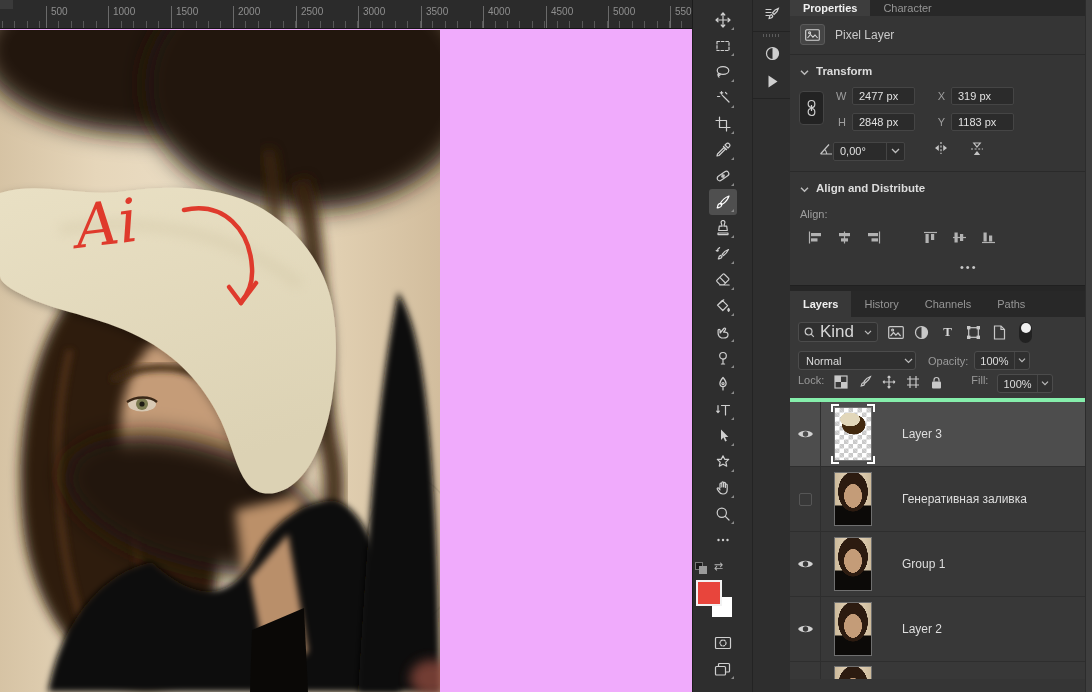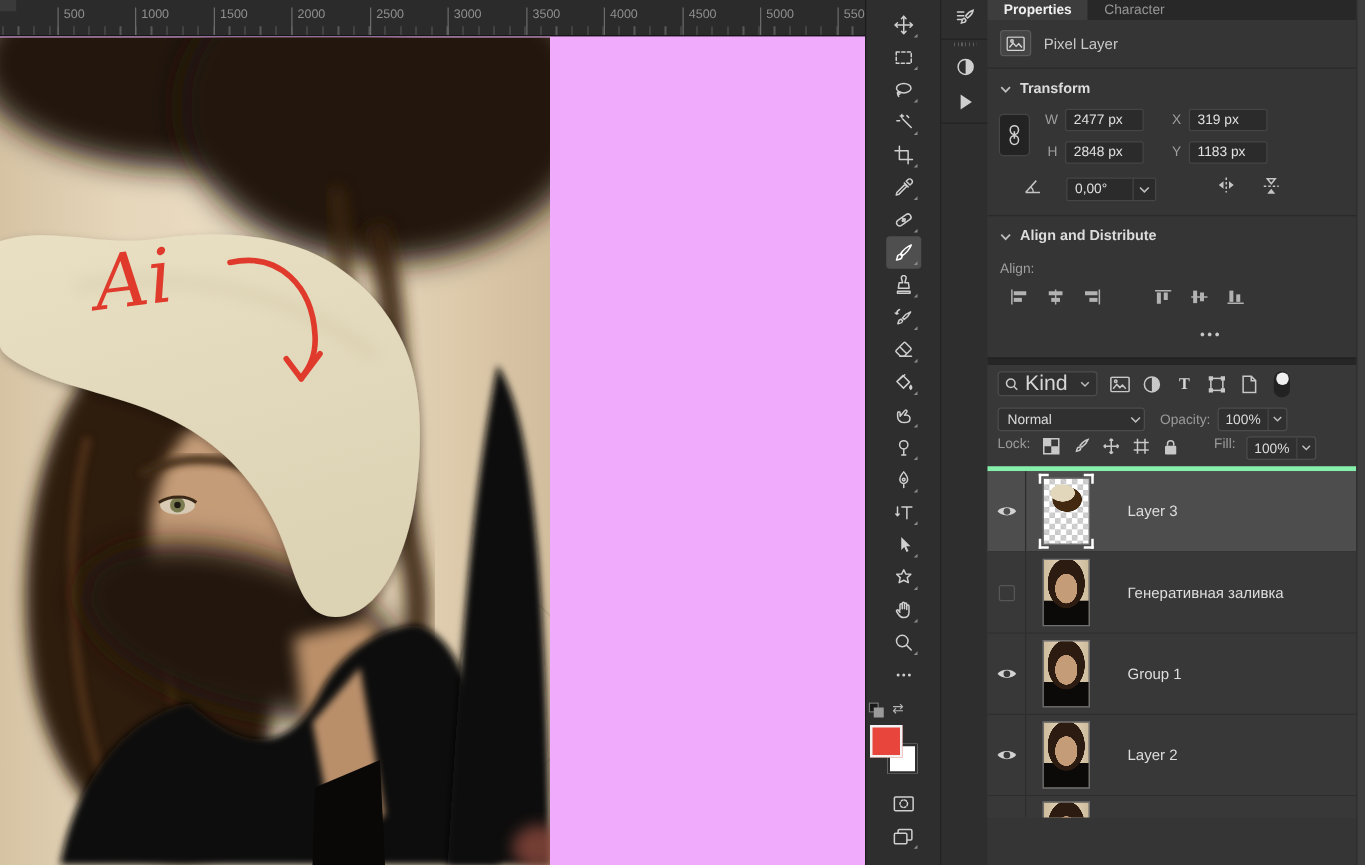--- a/index.html
+++ b/index.html
@@ -62,21 +62,21 @@
   .chev { width:9px; height:9px; flex:0 0 auto; }
   .chev svg { stroke:#bdbdbd; fill:none; stroke-width:1.4; }
 
   .transform-grid { position:relative; padding:4px 0 0 10px; }
   .link-btn { position:absolute; left:9px; top:8px; width:25px; height:34px; background:#232323; border:1px solid #454545; border-radius:4px; display:flex; align-items:center; justify-content:center; }
   .link-btn svg { stroke:#cfcfcf; fill:none; stroke-width:1.2; }
   .t-row { display:flex; align-items:center; margin:0 0 8px 36px; gap:6px; }
   .t-label { font-size:11px; color:#9f9f9f; width:10px; text-align:right; }
   .t-field { width:63px; height:18px; background:#2b2b2b; border:1px solid #454545; border-radius:2px; font-size:11px; color:#e0e0e0; line-height:16px; padding:0 6px; }
   .t-gap { width:8px; }
-  .angle-row { display:flex; align-items:center; margin:10px 0 0 18px; gap:20px; }
+  .angle-row { display:flex; align-items:center; margin:10px 0 0 18px; gap:0; }
   .angle-ico svg, .flip-ico svg { stroke:#c4c4c4; fill:none; stroke-width:1.2; }
   .flip-ico .f { fill:#c4c4c4; stroke:none; }
   .angle-field { display:flex; width:72px; height:19px; background:#2b2b2b; border:1px solid #454545; border-radius:2px; }
   .angle-val { flex:1; font-size:11px; color:#e0e0e0; line-height:17px; padding:0 6px; }
   .angle-chev { width:18px; border-left:1px solid #454545; display:flex; align-items:center; justify-content:center; }
   .flips { display:flex; gap:20px; margin-left:28px; }
 
   .sep-line { height:1px; background:#2a2a2a; margin-top:10px; }
   .align-label { font-size:11px; color:#9f9f9f; padding:8px 10px 10px; }
   .align-icons { display:flex; gap:14px; padding:0 18px; }
@@ -519,20 +519,26 @@
               <path d="M1 11.5h13"></path>
               <rect class="b" x="2.5" y="1.5" width="3.2" height="9"></rect>
               <rect class="b" x="8" y="4.5" width="3.2" height="6"></rect>
             </svg></span>
       </div>
       <div class="props-more">•••</div>
       <div class="panel-gap"></div>
     </div>
 
     <div class="layers">
+      <div class="tabbar">
+        <div class="tab active">Layers</div>
+        <div class="tab">History</div>
+        <div class="tab">Channels</div>
+        <div class="tab">Paths</div>
+      </div>
       <div class="layers-body">
         <div class="filter-row">
           <div class="kind-box">
             <svg width="11" height="11">
                 <circle cx="4.6" cy="4.6" r="3.4"></circle>
                 <path d="M7.2 7.2l2.6 2.6"></path>
               </svg>
             <span class="kind-label">Kind</span>
             <svg width="8" height="7">
                 <path d="M1 1.8l3 3 3-3" stroke="#bdbdbd" fill="none" stroke-width="1.2"></path>

